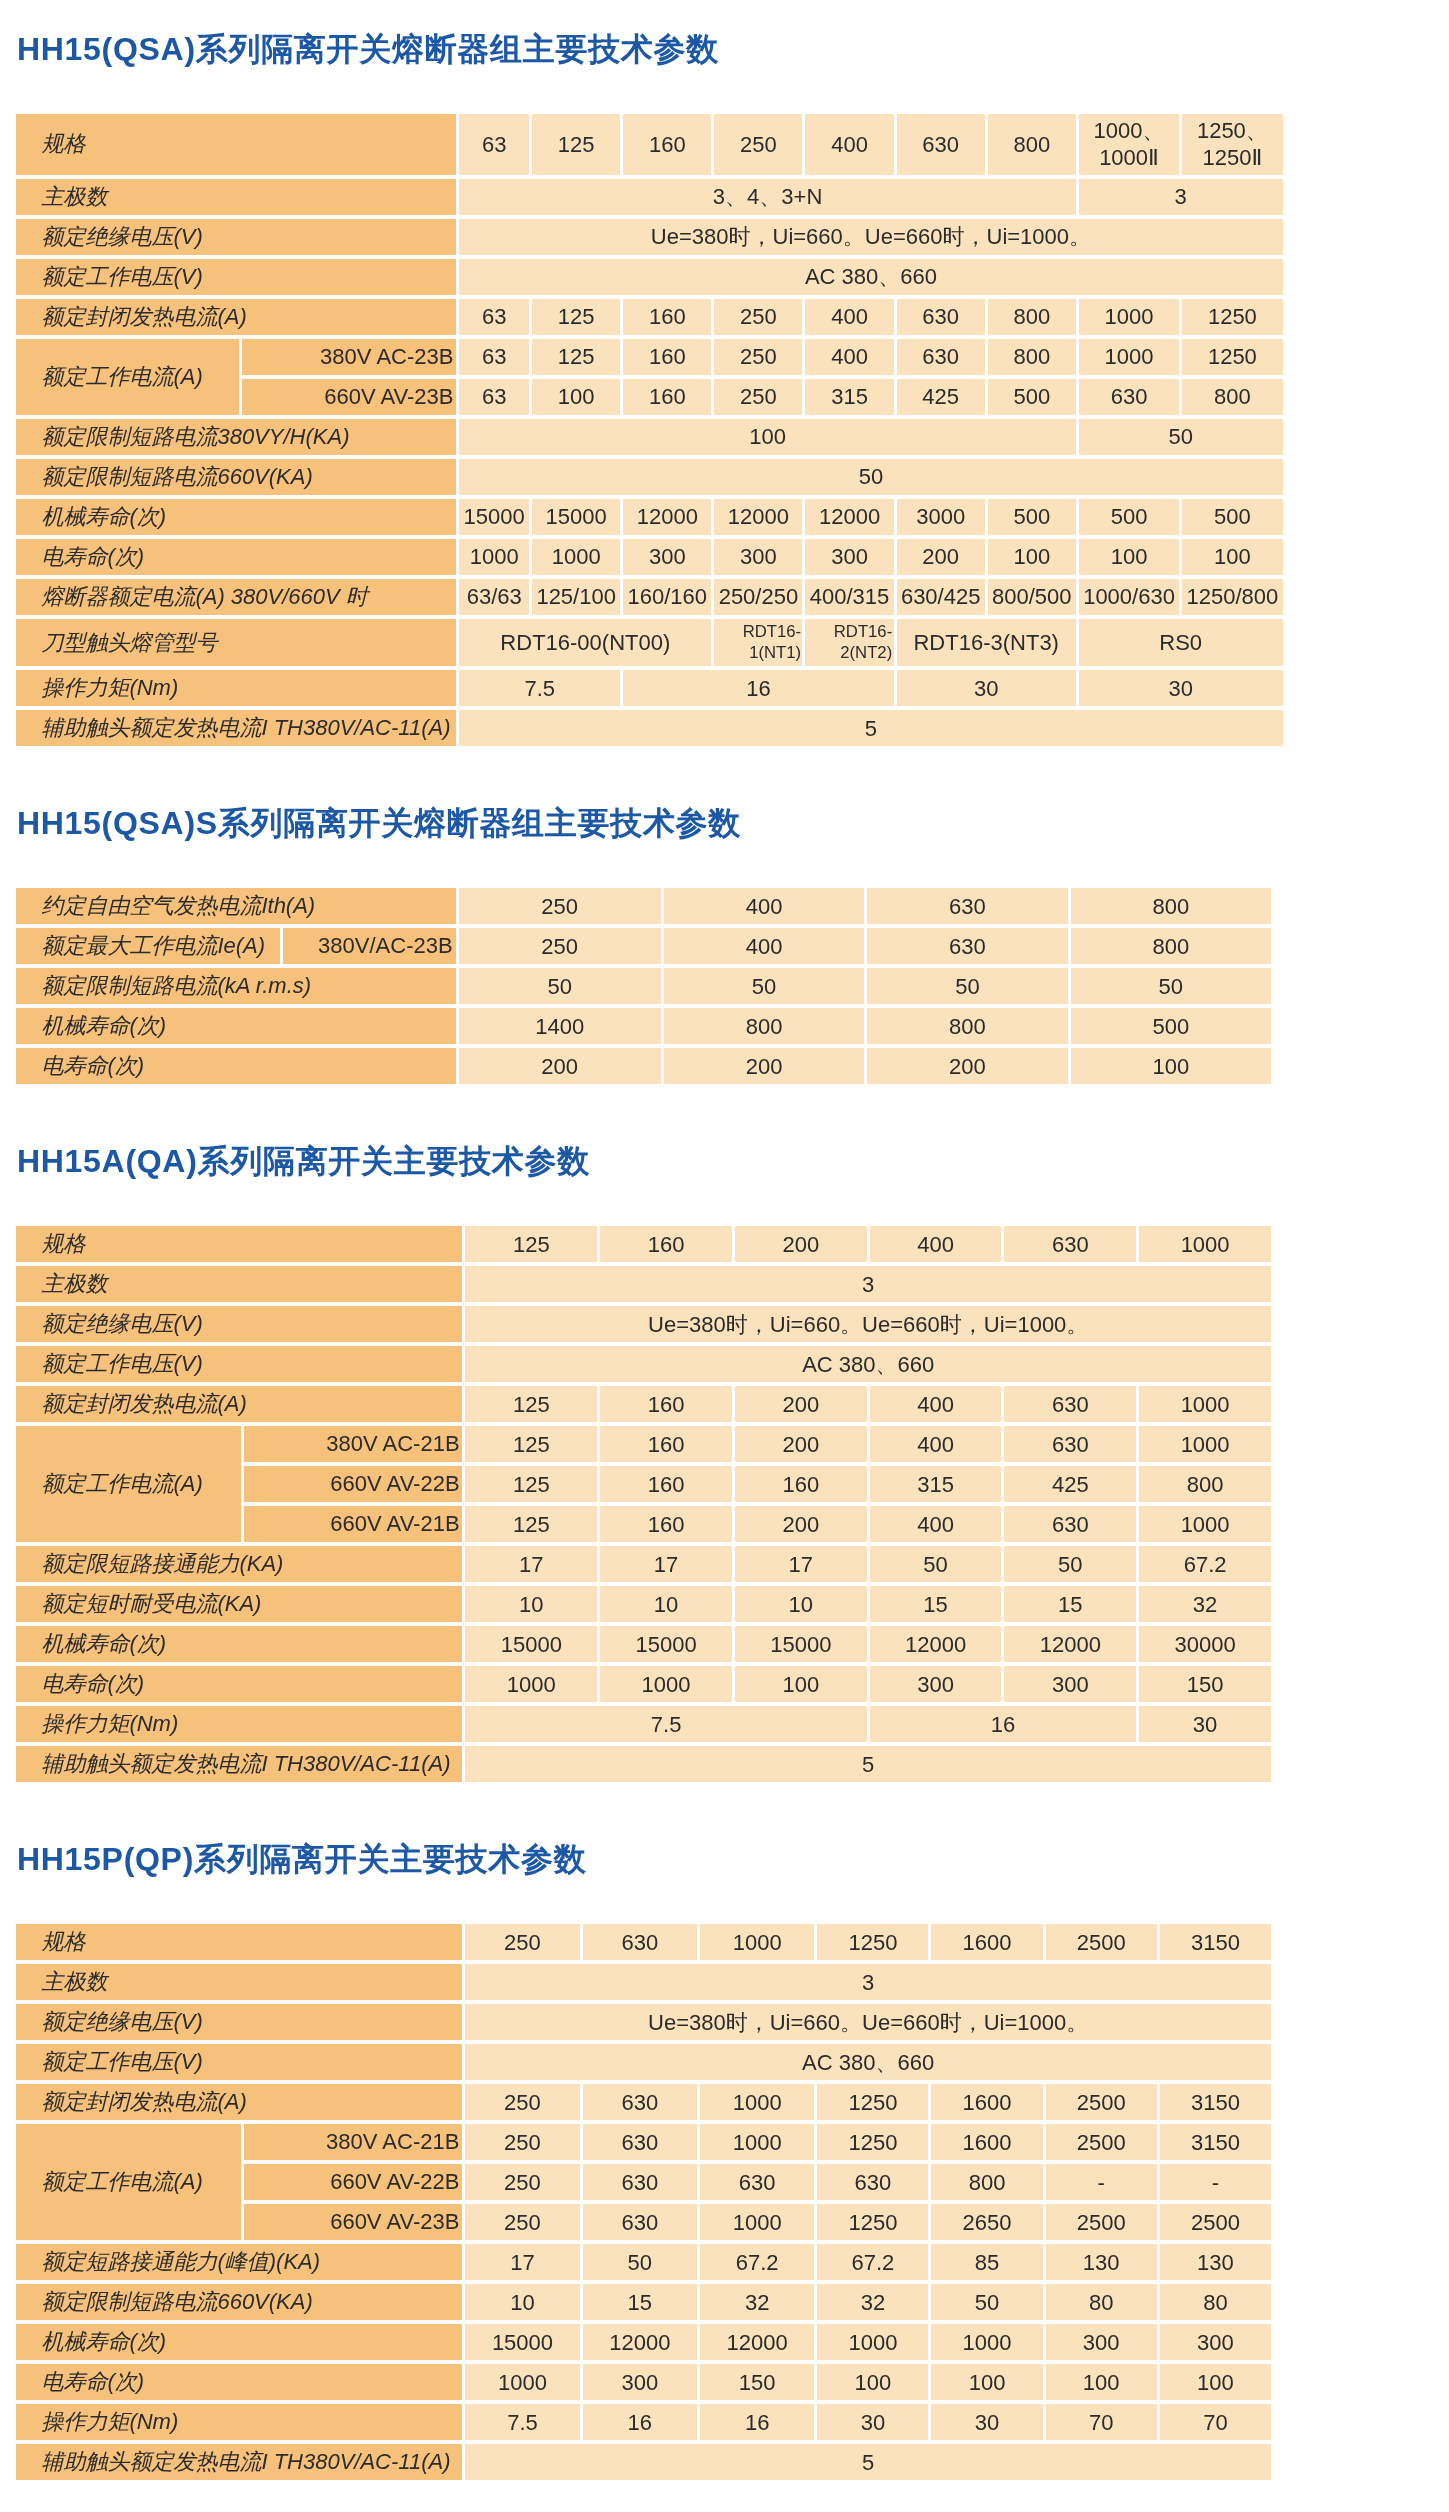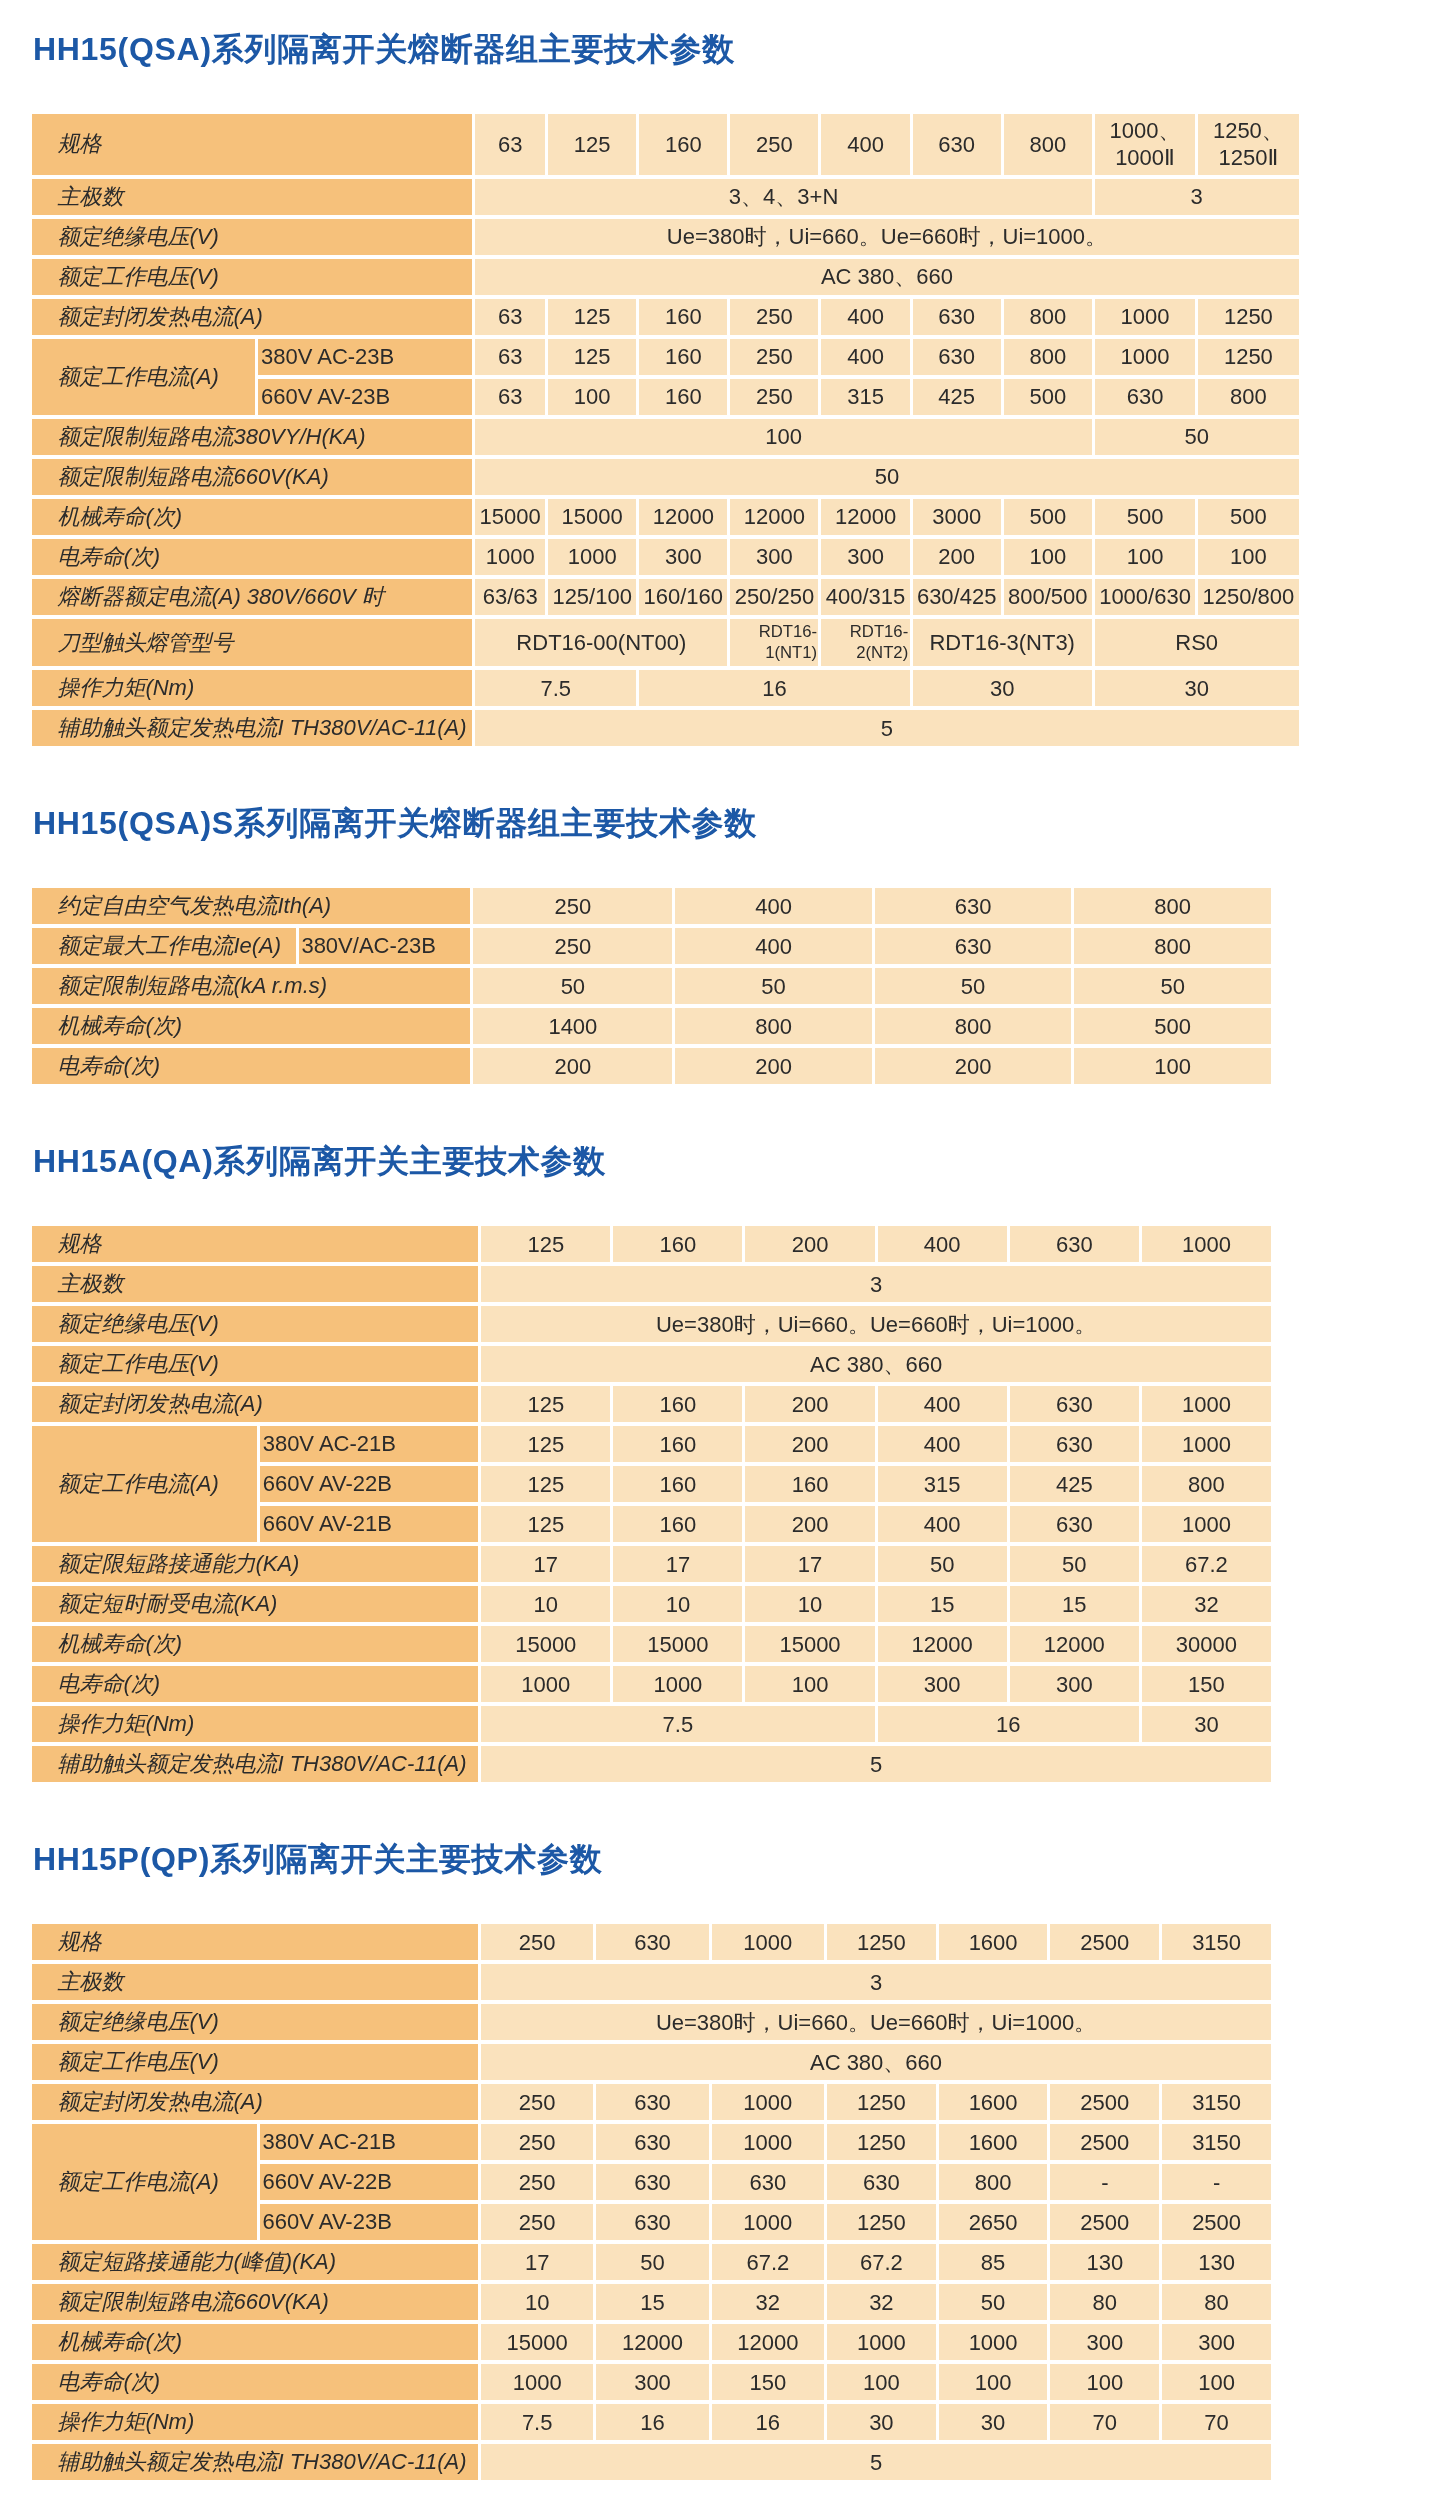--- a/index.html
+++ b/index.html
@@ -1,32 +1,32 @@
 <!DOCTYPE html>
 <html style="--title-color: #1c58a6; --label-bg: #f6c17b; --cell-bg: #fae2bd;font-size:11.6px"><head>
 <meta charset="utf-8">
 <style>
   html,body{margin:0;padding:0;background:#ffffff;}
   body{width:1450px;font-family:"Liberation Sans","DejaVu Sans",sans-serif;color:#2b2b2b;}
-  .sheet{width:1296px;box-sizing:border-box;padding:30px 22px 29px 33px;min-height:2512px;border-radius:32px;}
+  .sheet{width:1296px;box-sizing:border-box;padding:30px 22px 29px 17px;min-height:2512px;border-radius:32px;}
   .stitle{
     font-size:32px;line-height:38px;font-weight:700;
     color:var(--title-color,#1c58a6);
     margin:54px 0 42px 0;letter-spacing:0.7px;
   }
   section:first-of-type .stitle{margin-top:0;}
   table.spec{border-collapse:separate;border-spacing:3.6px 4.3px;table-layout:fixed;margin-left:-3.6px;}
   table.spec td{vertical-align:middle;overflow:hidden;}
   td.lbl{
     background:var(--label-bg,#f6c17b);
     font-size:22px;text-align:left;padding:2.9px 5.8px 2.9px 25px;white-space:nowrap;font-style:italic;
   }
   td.sublbl{
     background:var(--label-bg,#f6c17b);
-    font-size:22px;text-align:left;padding:2.9px 2.9px;white-space:nowrap;
+    font-size:22px;text-align:right;padding:2.9px 2.9px;white-space:nowrap;
   }
   td.val{
     background:var(--cell-bg,#fae2bd);
     font-size:22px;text-align:center;line-height:1.25;padding:2.9px 4.3px;
   }
   td.val.small{font-size:16.7px;padding:2.9px 1.4px;text-align:right;}
   tr.r{height:36px;}
   tr.r.tall{height:57px;}
 </style>
 </head>

